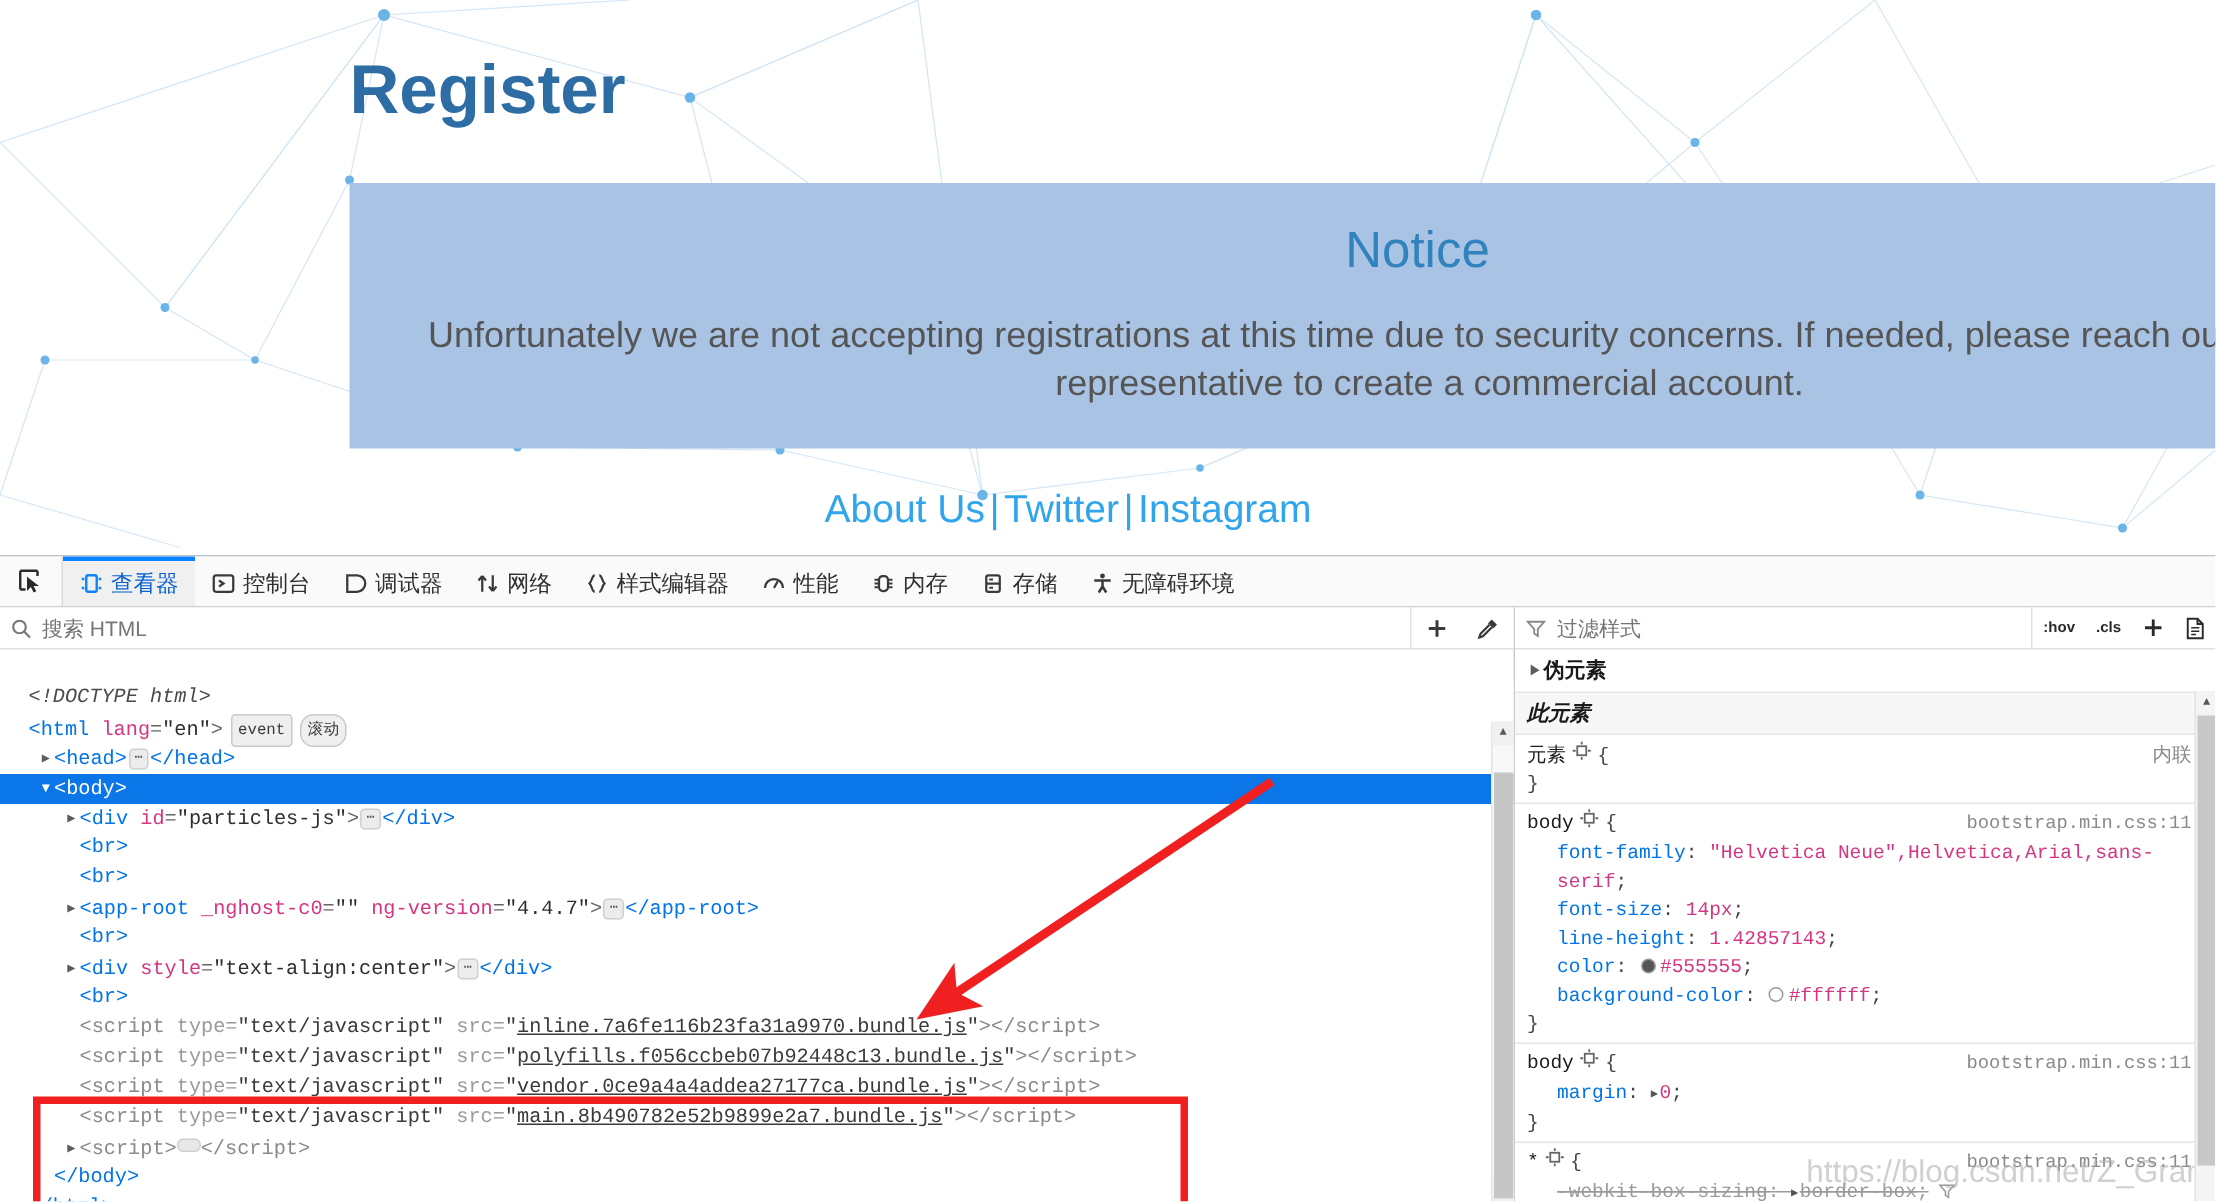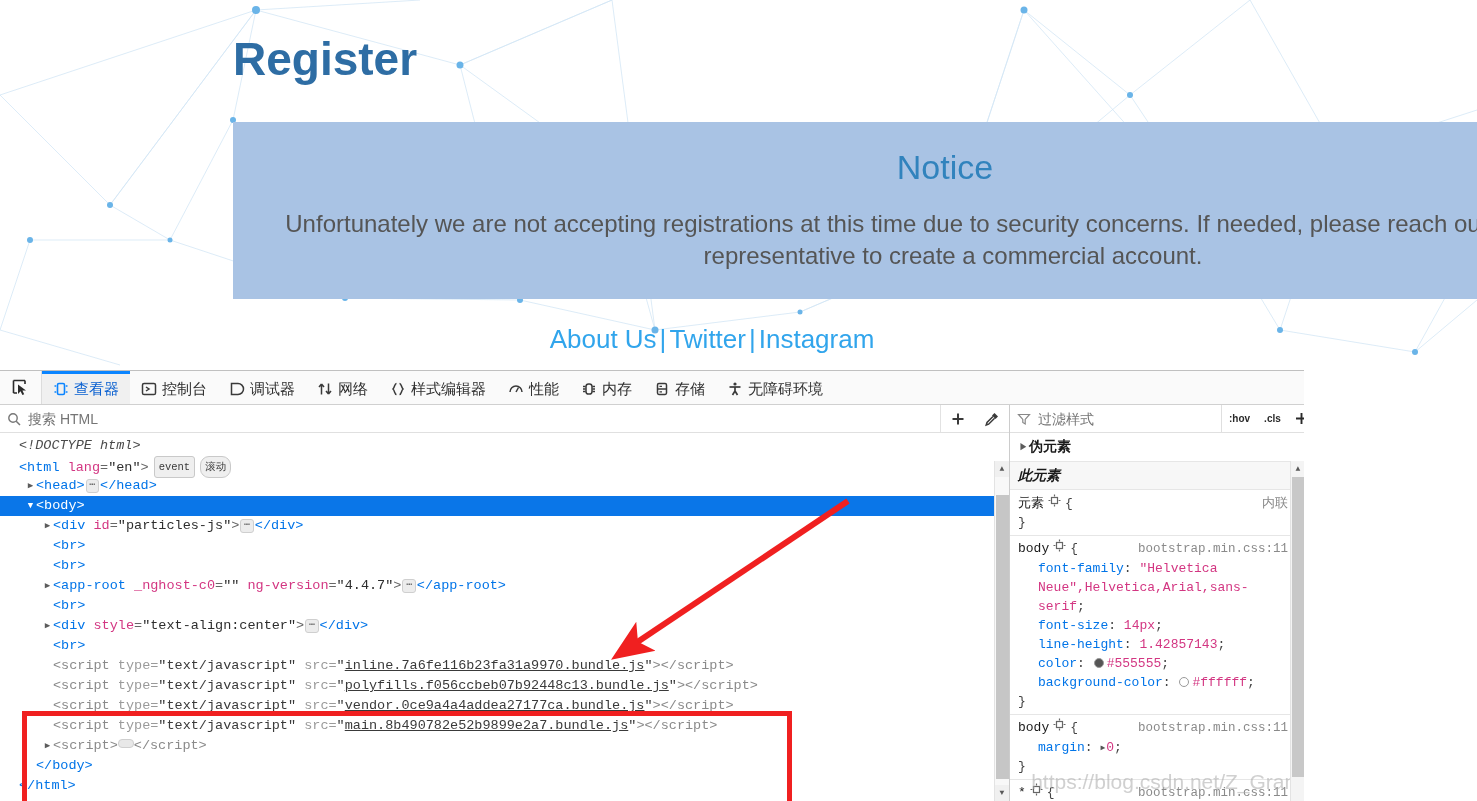--- a/index.html
+++ b/index.html
@@ -54,21 +54,21 @@
     width: 1424px; text-align: center;
     font-size: 26px; color: #31a5ec; line-height: 34px;
     white-space: nowrap;
   }
   .page-links a { color: #31a5ec; text-decoration: none; }
   .page-links .sep { color: #31a5ec; padding: 0 3px; }
 
   
   .devtools {
     position: absolute; left: 0; top: 370px;
-    width: 1304px; height: 431px;
+    width: 1477px; height: 431px;
     background: #ffffff;
     border-top: 1px solid #c0c0c0;
     display: flex; flex-direction: column;
   }
   .dt-toolbar {
     height: 34px; min-height: 34px;
     background: #fafafa;
     border-bottom: 1px solid #d0d0d0;
     display: flex; align-items: stretch;
   }
@@ -93,20 +93,21 @@
   .dt-tab.active .tab-label { color: #0a60d0; }
 
   .dt-body { flex: 1; display: flex; min-height: 0; }
 
   
   .markup-pane {
     width: 1010px; min-width: 1010px;
     display: flex; flex-direction: column;
     border-right: 1px solid #cccccc;
     position: relative;
+    gap: 20px;
   }
   .markup-search {
     height: 28px; min-height: 28px;
     display: flex; align-items: center;
     border-bottom: 1px solid #e0e0e0;
     background: #ffffff;
     padding-left: 7px;
   }
   .markup-search .s-ico { margin-right: 5px; display: flex; }
   .markup-search-input {

